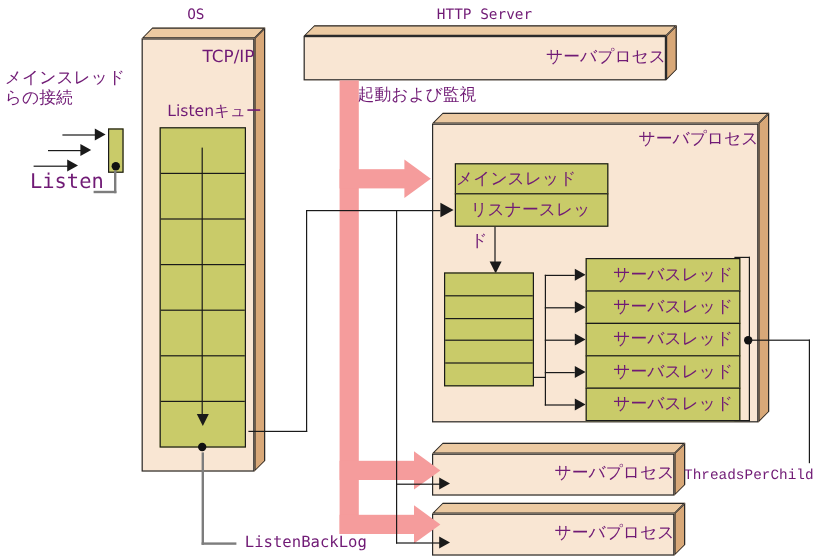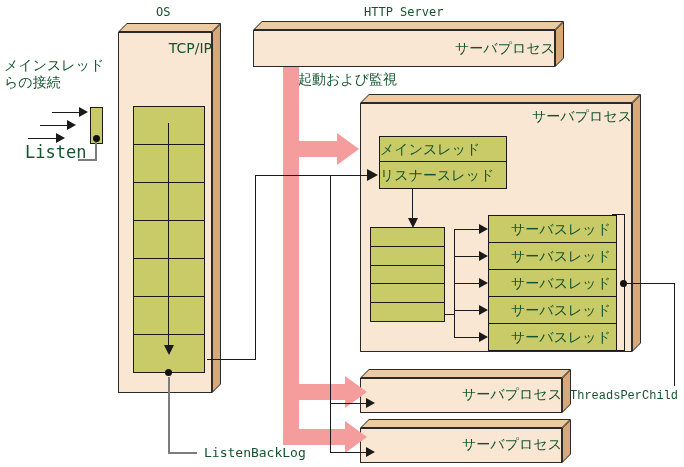--- a/index.html
+++ b/index.html
@@ -1,17 +1,17 @@
 <!DOCTYPE html>
 <html><head>
 <meta charset="utf-8">
 <style>
   html,body{margin:0;padding:0;background:#fff;}
   #stage{position:relative;width:684px;height:467px;background:#ffffff;overflow:hidden;
-         font-family:"DejaVu Sans",sans-serif;color:#14532d;}
+         font-family:"DejaVu Sans",sans-serif;color:#701a75;}
   .lbl{position:absolute;white-space:pre;font-size:14px;line-height:17px;}
   .lat{font-family:"DejaVu Sans Mono","DejaVu Sans",monospace;font-size:12px;line-height:15px;}
   
   .b3d{position:absolute;box-sizing:border-box;background:#f9e6d3;border:1px solid #2a2a2a;}
   .b3d::before{content:"";position:absolute;left:-1px;top:-10px;width:calc(100% + 2px);height:9px;
     box-sizing:border-box;background:#eccaa2;border:1px solid #2a2a2a;
     transform:skewX(-45deg);transform-origin:0 100%;}
   .b3d::after{content:"";position:absolute;top:-1px;right:-10px;width:9px;height:calc(100% + 2px);
     box-sizing:border-box;background:#d8a878;border:1px solid #2a2a2a;
     transform:skewY(-45deg);transform-origin:0 0;}
@@ -38,20 +38,21 @@
 </head>
 <body>
 
 <div id="stage">
 
   <div class="lbl lat" style="left:156px;top:5px;">OS</div>
   <div class="lbl lat" style="left:364px;top:5px;">HTTP Server</div>
 
   <div class="b3d" style="left:118px;top:32px;width:94px;height:361px;"></div>
   <div class="lbl ctr" style="left:118px;top:40px;width:94px;">TCP/IP</div>
+  <div class="lbl ctr" style="left:112px;top:85px;width:106px;font-size:13px;">Listenキュー</div>
 
   <div class="gbox qcol" style="left:133px;top:106px;width:72px;height:267px;">
     <div class="qrow"></div>
     <div class="qrow"></div>
     <div class="qrow"></div>
     <div class="qrow"></div>
     <div class="qrow"></div>
     <div class="qrow"></div>
     <div class="qrow"></div>
   </div>
@@ -90,21 +91,21 @@
 
   <div class="pink" style="left:283px;top:67px;width:16px;height:378px;"></div>
   <div class="pink" style="left:283px;top:141px;width:55px;height:16px;"></div>
   <div class="ptriR" style="left:337px;top:133px;"></div>
   <div class="pink" style="left:283px;top:384px;width:62px;height:16px;"></div>
   <div class="ptriR" style="left:345px;top:376px;"></div>
   <div class="pink" style="left:283px;top:429px;width:62px;height:16px;"></div>
   <div class="ptriR" style="left:345px;top:421px;"></div>
 
   <div class="gbox" style="left:379px;top:136px;width:128px;height:26px;font-size:14px;line-height:24px;">メインスレッド</div>
-  <div class="gbox" style="left:379px;top:161px;width:128px;height:28px;font-size:14px;line-height:26px;">リスナースレッド</div>
+  <div class="gbox" style="left:379px;top:161px;width:128px;height:28px;font-size:14px;line-height:26px;padding-left:12px;">リスナースレッド</div>
 
   <div class="vline" style="left:412px;top:189px;height:30px;"></div>
   <div class="tri triD" style="left:408px;top:218px;"></div>
 
   <div class="gbox qcol" style="left:370px;top:227px;width:75px;height:95px;">
     <div class="qrow"></div>
     <div class="qrow"></div>
     <div class="qrow"></div>
     <div class="qrow"></div>
     <div class="qrow"></div>

